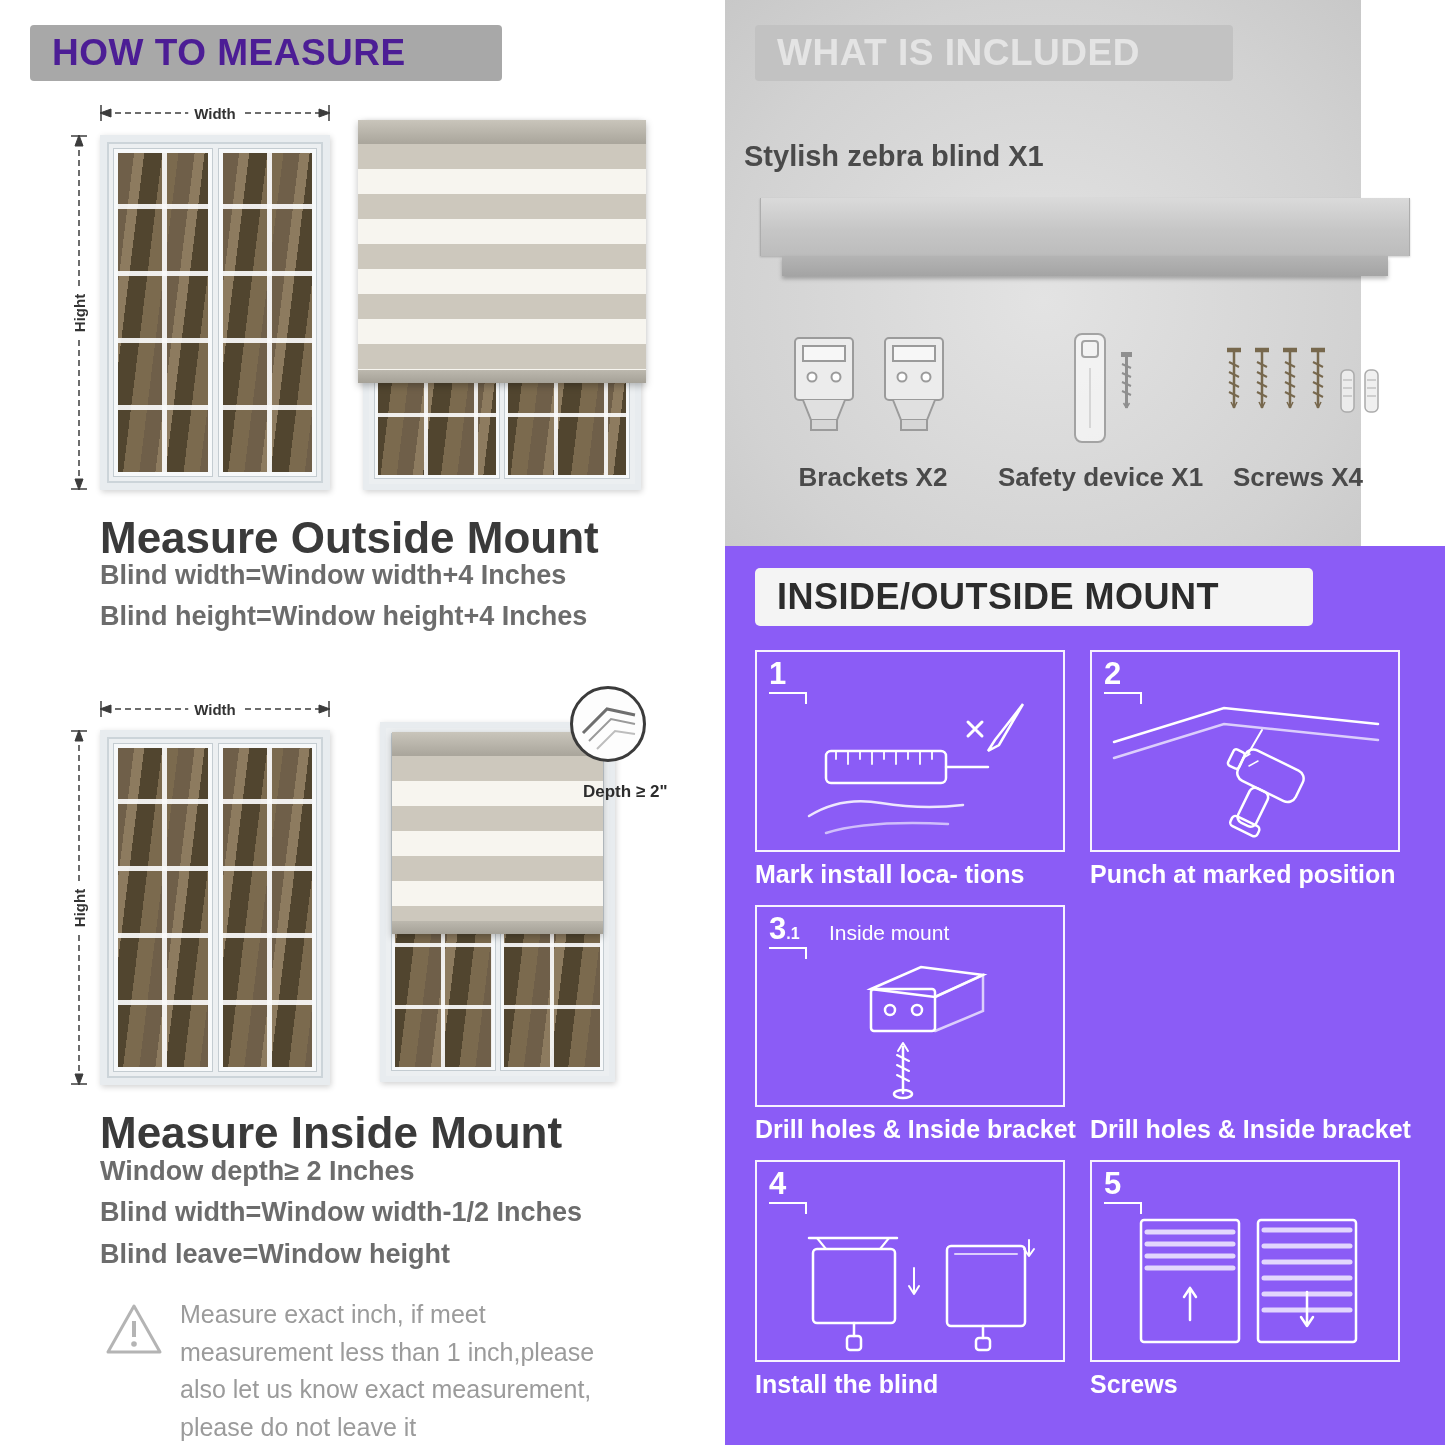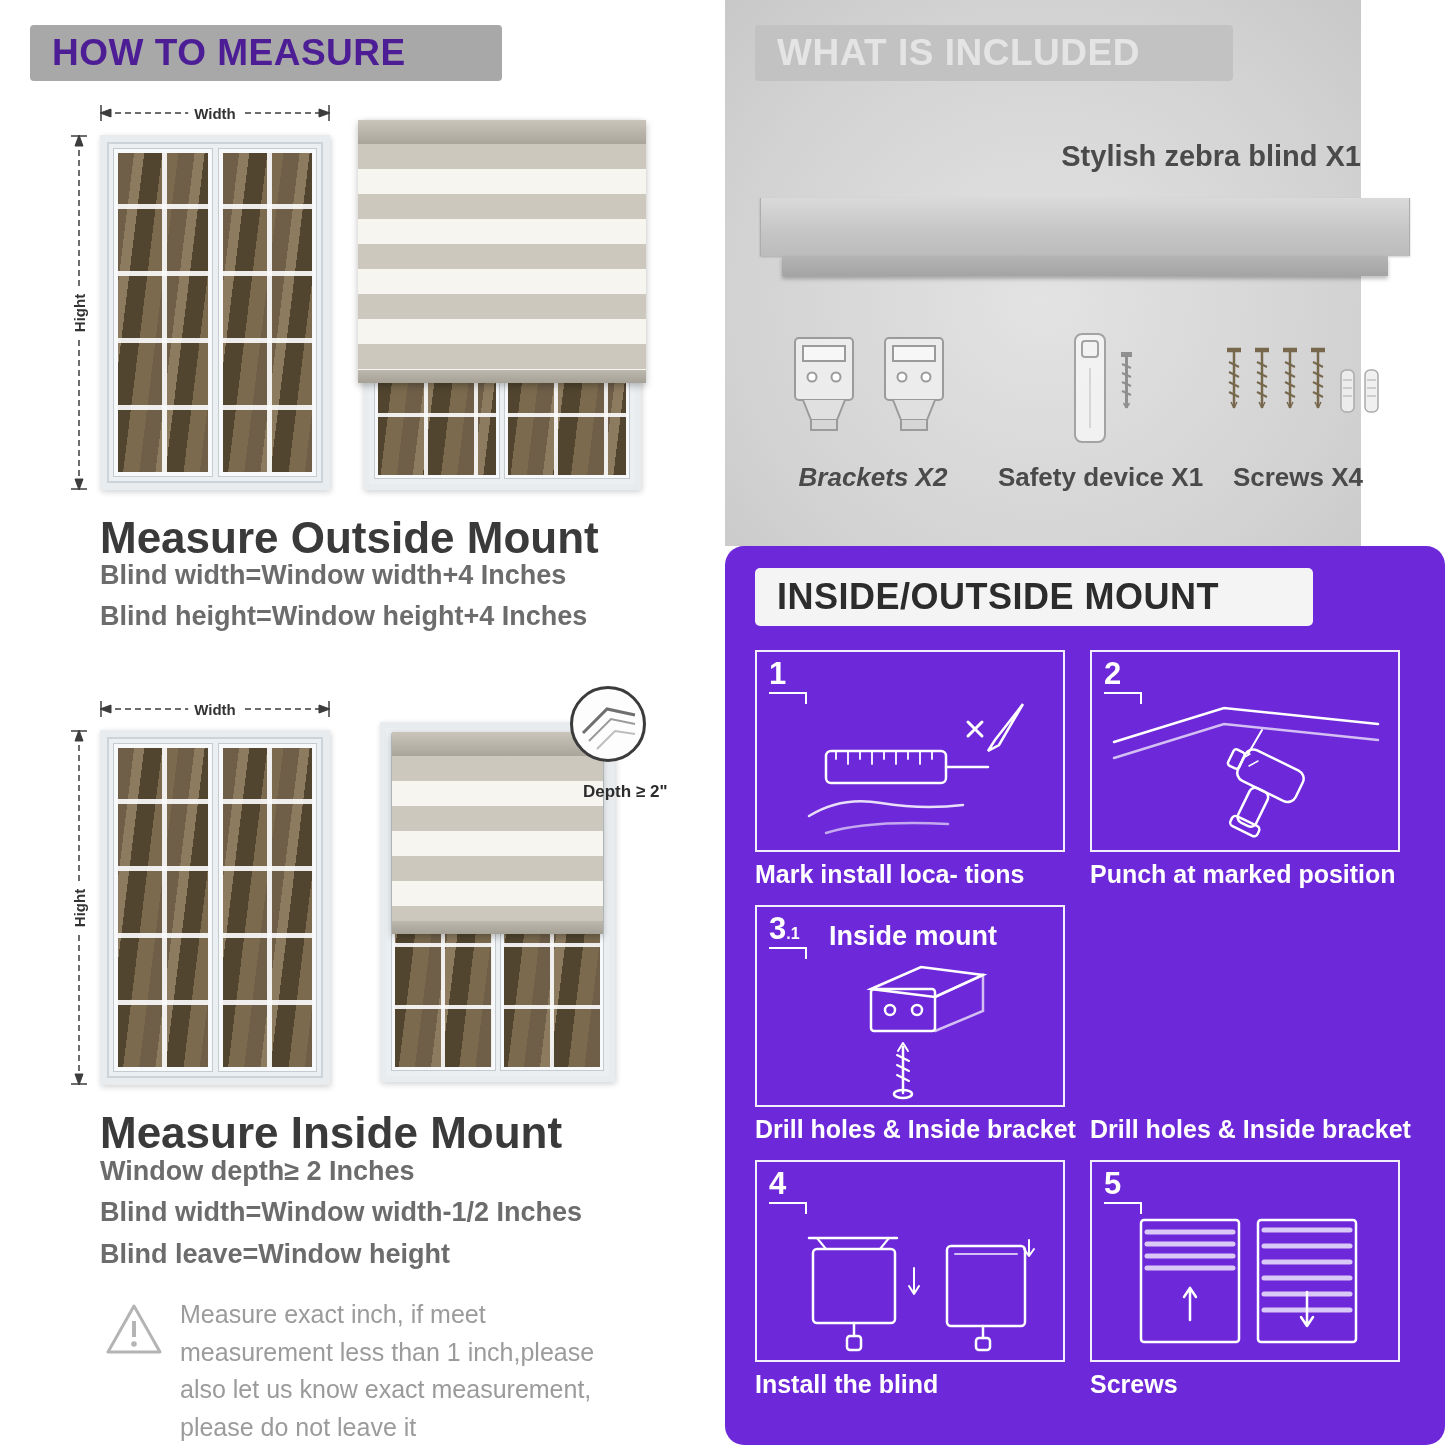--- a/index.html
+++ b/index.html
@@ -64,47 +64,47 @@
 
   
   .right-top {
     background:radial-gradient(ellipse at 50% 55%, #e3e3e3 0%, #d2d2d2 70%, #c8c8c8 100%);
   }
   .hdr-right {
     background:#c2c2c2; color:#e4e4e4; border-radius:4px;
     font-size:37px; font-weight:700; letter-spacing:.5px;
     display:flex; align-items:center; padding-left:22px;
   }
-  .product-label { font-size:29px; font-weight:700; color:#4a4a4a; text-align:right; }
+  .product-label { font-size:29px; font-weight:700; color:#4a4a4a; text-align:left;padding-left:19px; }
   .rail-main {
     height:58px;
     background:linear-gradient(180deg,#dadada,#c6c6c6 55%,#bcbcbc);
     border-left:1px solid #adadad; border-right:1px solid #adadad;
     box-shadow:0 1px 2px rgba(0,0,0,.2);
   }
   .rail-lip {
     height:20px; margin:0 22px;
     background:linear-gradient(180deg,#b4b4b4,#a4a4a4);
     box-shadow:0 3px 4px rgba(0,0,0,.25);
   }
   .item-label { font-size:26px; font-weight:700; color:#4a4a4a; text-align:center; white-space:nowrap; }
 
   
-  .right-bottom { background:#6d28d9;border-radius:19px; }
+  .right-bottom { background:#8b5cf6; }
   .band {
     background:#f4f4f4; border-radius:5px;
     font-size:36px; font-weight:700; color:#2c2c2c; letter-spacing:.5px;
     display:flex; align-items:center; padding-left:22px;
   }
   .panel { width:310px; height:202px; border:2px solid rgba(255,255,255,.92); position:absolute; }
   .pnum { position:absolute; left:12px; top:4px; font-size:31px; font-weight:700; color:#fff; }
   .pnum .psub { font-size:16px; font-weight:700; }
   .pmark { position:absolute; left:12px; top:40px; width:38px; height:12px;
            border-top:2px solid #fff; border-right:2px solid #fff; }
-  .ptitle { position:absolute; left:72px; top:14px; font-size:27px; font-weight:700; color:#fff; white-space:nowrap; }
+  .ptitle { position:absolute; left:72px; top:14px; font-size:21px; font-weight:400; color:#fff; white-space:nowrap; }
   .pill { position:absolute; left:14px; top:44px; }
   .pcap { font-size:25px; font-weight:700; color:#fff; white-space:nowrap; }
 </style>
 </head>
 <body>
 
 <div class="canvas">
 
   <section>
 
@@ -263,21 +263,21 @@
       <use href="#scr" x="40" y="14"></use>
       <use href="#scr" x="68" y="14"></use>
       <use href="#scr" x="96" y="14"></use>
       <g fill="rgba(238,238,238,.9)" stroke="#ababab" stroke-width="1.5">
         <rect x="126" y="34" width="13" height="42" rx="5"></rect>
         <rect x="150" y="34" width="13" height="42" rx="5"></rect>
       </g>
       <path d="M128 44 h9 M128 52 h9 M128 60 h9 M152 44 h9 M152 52 h9 M152 60 h9" stroke="#c2c2c2" stroke-width="1.5" fill="none"></path>
     </svg>
 
-    <div class="item-label abs" style="left:58px;top:462px;width:180px;font-style:italic;">Brackets X2</div>
+    <div class="item-label abs" style="left:58px;top:462px;width:180px;">Brackets X2</div>
     <div class="item-label abs" style="left:258px;top:462px;width:235px;">Safety device X1</div>
     <div class="item-label abs" style="left:498px;top:462px;width:150px;">Screws X4</div>
 
   </section>
 
   <section class="right-bottom abs" style="left:725px;top:546px;width:720px;height:899px;">
 
     <div class="band abs" style="left:30px;top:22px;width:558px;height:58px;">
       <span>INSIDE/OUTSIDE MOUNT</span>
     </div>

